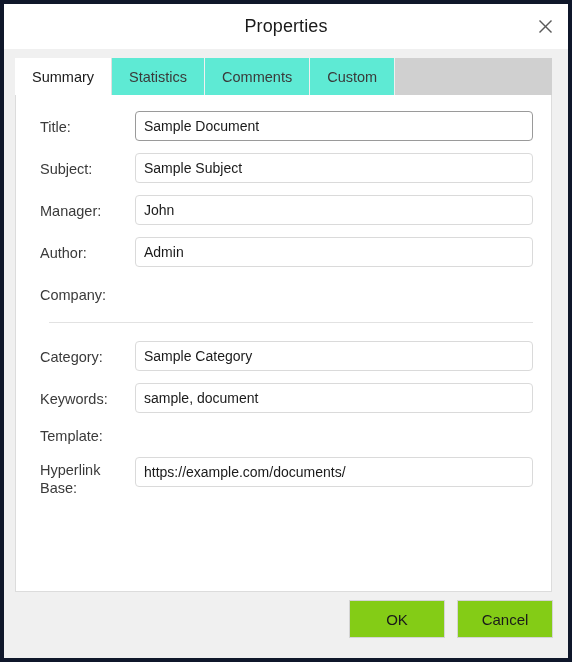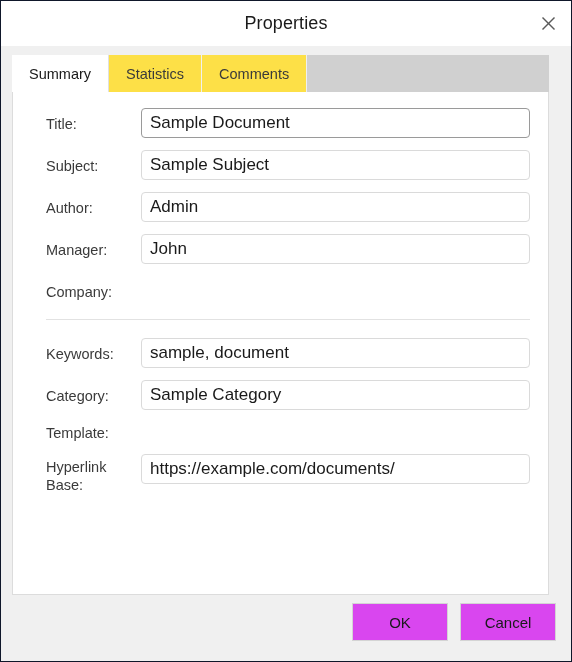--- a/index.html
+++ b/index.html
@@ -16,21 +16,21 @@
     background: #ffffff;
   }
 
   
   .dialog {
     position: absolute;
     left: 0; top: 0;
     width: 572px;
     height: 662px;
     background: #f0f0f0;
-    border: 1px solid #0f172a;
+    border: 4px solid #0f172a;
     display: flex;
     flex-direction: column;
   }
 
   
   .titlebar {
     position: relative;
     height: 45px;
     min-height: 45px;
     background: #ffffff;
@@ -82,21 +82,21 @@
   .tabstrip {
     display: flex;
     height: 37px;
     min-height: 37px;
     margin-left: 9px;
     width: 537px;
     background: #d0d0d0;
     align-items: stretch;
   }
   .tab {
-    background: #fde047;
+    background: #5eead4;
     border-right: 1px solid #f0f0f0;
     display: flex;
     align-items: center;
     justify-content: center;
     padding: 0 17px;
     font-size: 14.5px;
     color: #3a3a3a;
     cursor: pointer;
     user-select: none;
   }
@@ -116,21 +116,21 @@
     border: 1px solid #dcdcdc;
     border-top: none;
     margin-left: 9px;
     width: 537px;
     flex: 1;
     min-height: 0;
     padding: 16px 0 0 0;
     overflow: hidden;
   }
 
-  .form-rows { padding: 0 18px 0 24px; margin-left: 9px; }
+  .form-rows { padding: 0 18px 0 24px; }
 
   .row {
     display: flex;
     align-items: flex-start;
     margin-bottom: 12px;
   }
   .row:last-child { margin-bottom: 0; }
 
   .row-label {
     width: 95px;
@@ -145,21 +145,21 @@
 
   .row-field { flex: 1; }
 
   .text-input {
     width: 100%;
     height: 30px;
     border: 1px solid #dadada;
     border-radius: 4px;
     background: #ffffff;
     font-family: "Liberation Sans", sans-serif;
-    font-size: 17px;
+    font-size: 14px;
     color: #1a1a1a;
     padding: 0 8px;
     outline: none;
   }
   .text-input.emphasized { border-color: #9a9a9a; }
 
   .divider {
     height: 1px;
     background: #e2e2e2;
     margin: 18px 18px 18px 33px;
@@ -174,21 +174,21 @@
     background: #f0f0f0;
     display: flex;
     align-items: center;
     justify-content: flex-end;
     padding: 0 15px 12px 0;
     gap: 12px;
   }
   .btn {
     width: 96px;
     height: 38px;
-    background: #d946ef;
+    background: #84cc16;
     border: 1px solid #d4d4d4;
     font-family: "Liberation Sans", sans-serif;
     font-size: 15px;
     color: #1a1a1a;
     cursor: pointer;
     padding: 0;
   }
 </style>
 </head>
 <body>
@@ -210,20 +210,23 @@
     <div class="tabstrip">
       <div class="tab active">
         <span>Summary</span>
       </div>
       <div class="tab">
         <span>Statistics</span>
       </div>
       <div class="tab">
         <span>Comments</span>
       </div>
+      <div class="tab">
+        <span>Custom</span>
+      </div>
       <div class="tab-filler"></div>
     </div>
 
     <div class="panel">
 
       <div class="form-rows">
 
         <div class="row">
           <div class="row-label">Title:</div>
           <div class="row-field">
@@ -232,54 +235,54 @@
         </div>
 
         <div class="row">
           <div class="row-label">Subject:</div>
           <div class="row-field">
             <input class="text-input" type="text" value="Sample Subject" style="">
           </div>
         </div>
 
         <div class="row">
+          <div class="row-label">Manager:</div>
+          <div class="row-field">
+            <input class="text-input" type="text" value="John" style="">
+          </div>
+        </div>
+
+        <div class="row">
           <div class="row-label">Author:</div>
           <div class="row-field">
             <input class="text-input" type="text" value="Admin" style="">
           </div>
         </div>
 
         <div class="row">
-          <div class="row-label">Manager:</div>
-          <div class="row-field">
-            <input class="text-input" type="text" value="John" style="">
-          </div>
-        </div>
-
-        <div class="row">
           <div class="row-label">Company:</div>
         </div>
 
       </div>
 
       <div class="divider"></div>
 
       <div class="form-rows">
 
         <div class="row">
+          <div class="row-label">Category:</div>
+          <div class="row-field">
+            <input class="text-input" type="text" value="Sample Category" style="">
+          </div>
+        </div>
+
+        <div class="row">
           <div class="row-label">Keywords:</div>
           <div class="row-field">
             <input class="text-input" type="text" value="sample, document" style="">
-          </div>
-        </div>
-
-        <div class="row">
-          <div class="row-label">Category:</div>
-          <div class="row-field">
-            <input class="text-input" type="text" value="Sample Category" style="">
           </div>
         </div>
 
 
         <div class="row no-field">
           <div class="row-label">Template:</div>
           <div class="row-field"></div>
         </div>
 
         <div class="row">

